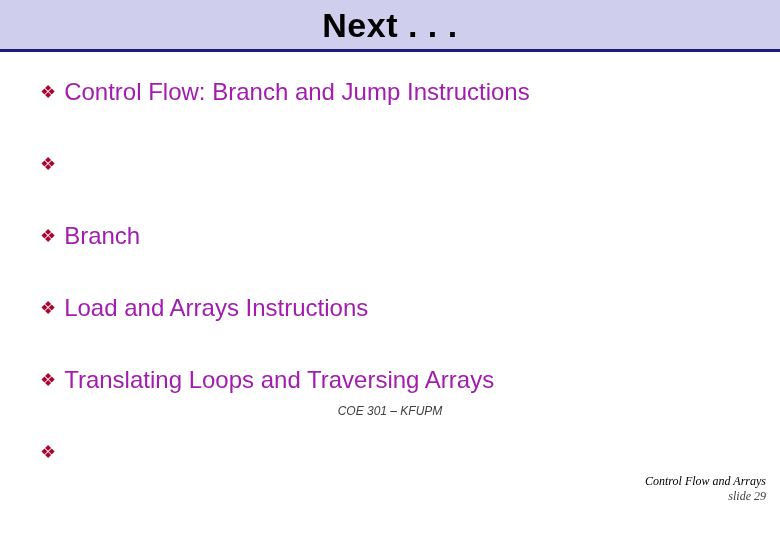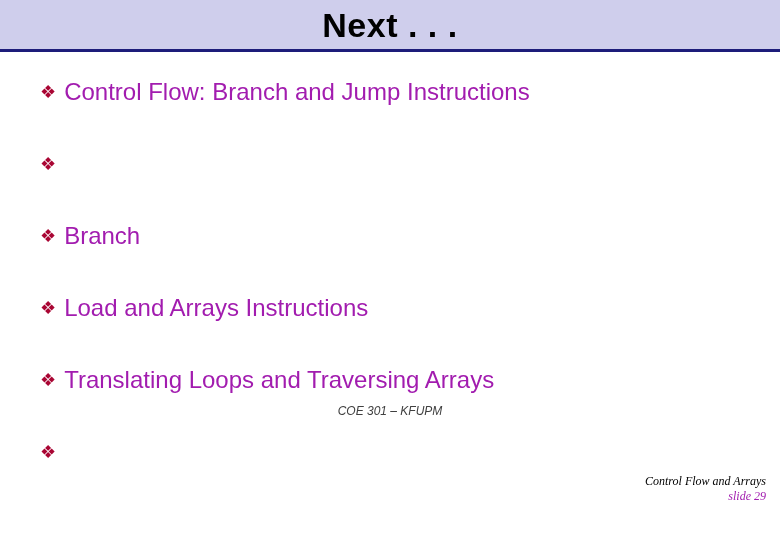--- a/index.html
+++ b/index.html
@@ -60,21 +60,21 @@
     color: #404040;
     position: absolute;
     left: 50%;
     transform: translateX(-50%);
     bottom: 10px;
     margin-top: 19px;
   }
   .footer-right {
     font-style: italic;
     font-family: "Times New Roman", serif;
-    color: #a21caf;
+    color: #404040;
   }
 </style>
 </head>
 <body>
 
 <div class="slide">
   <div class="title-bar">
     <h1>Next . . .</h1>
   </div>
   <div class="content">

